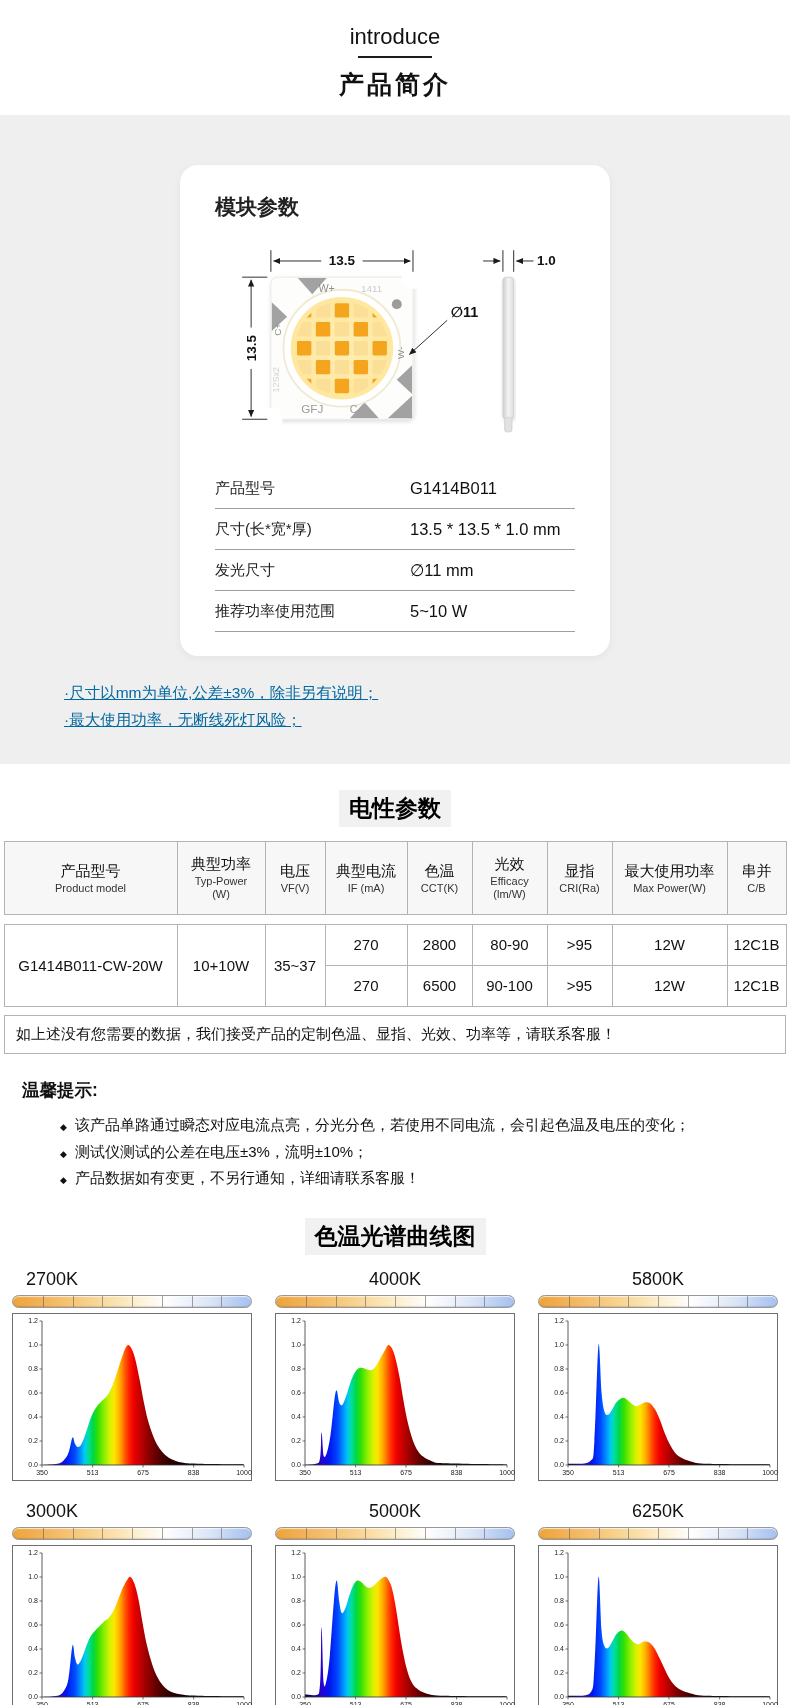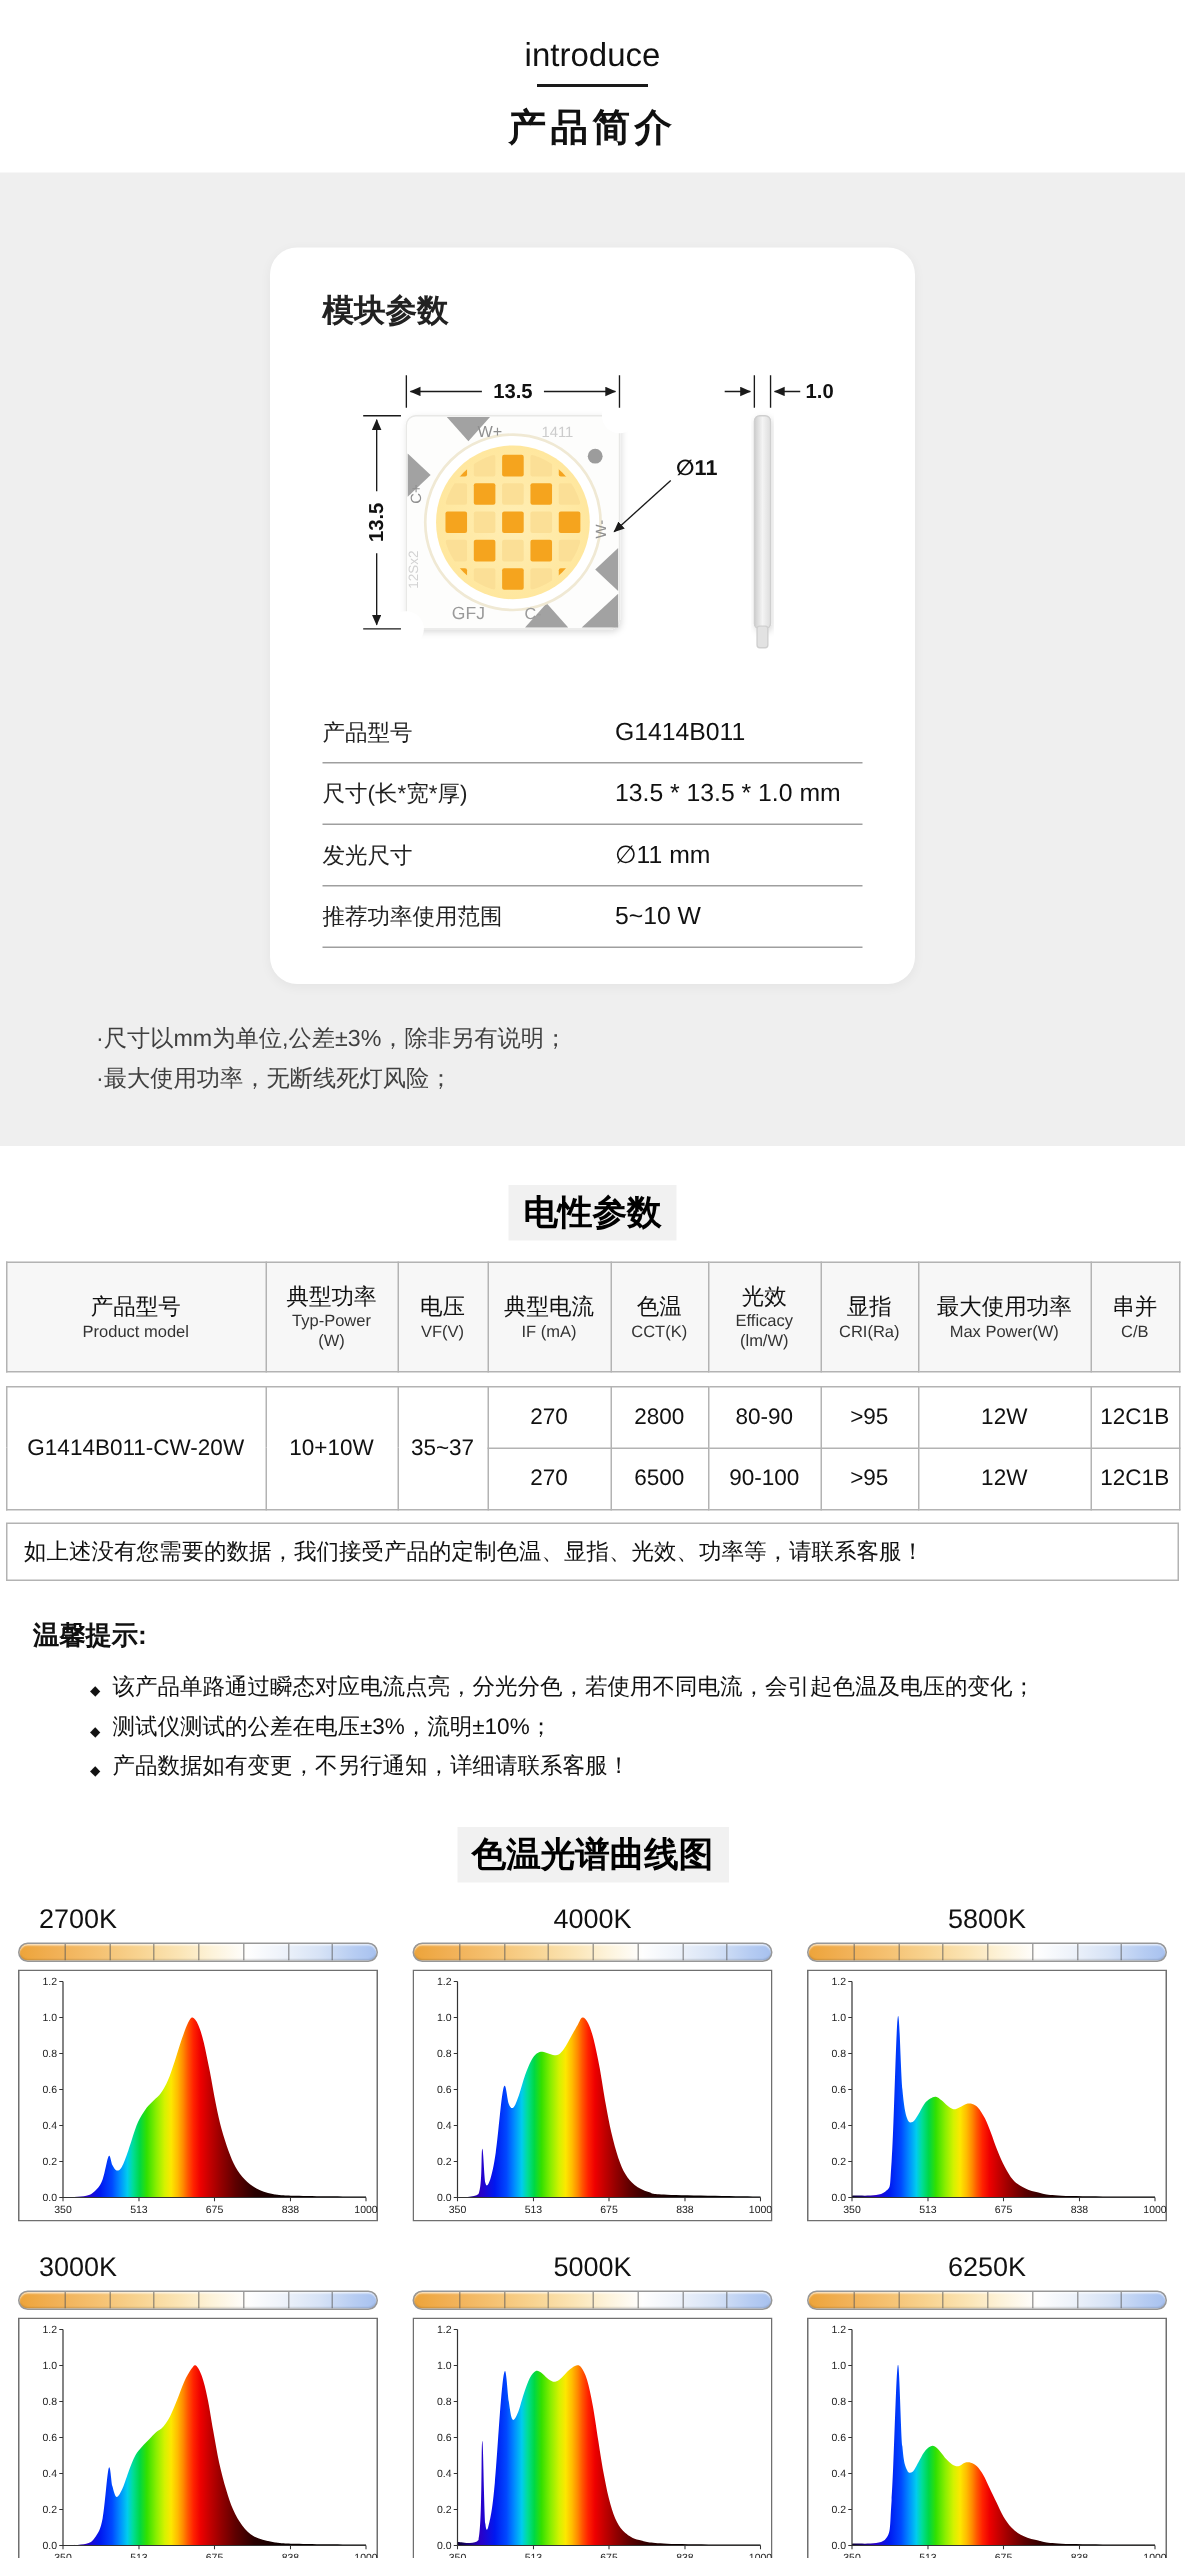--- a/index.html
+++ b/index.html
@@ -13,21 +13,21 @@
   .gray-section{background:#efefef;margin-top:14px;padding:50px 0 30px;}
   .module-card{width:430px;margin:0 auto;background:#fff;border-radius:18px;
     padding:28px 35px 24px;box-sizing:border-box;box-shadow:0 2px 8px rgba(0,0,0,.05);}
   .card-title{font-size:21px;font-weight:700;color:#222;}
   .diagram-wrap{margin-top:4px;}
   .diagram-wrap svg{display:block;width:360px;height:241px;}
   .spec-table{margin-top:2px;}
   .spec-row{display:flex;align-items:center;min-height:40px;border-bottom:1px solid #9f9f9f;}
   .spec-label{width:195px;font-size:15px;color:#222;}
   .spec-value{font-size:16.5px;color:#111;}
-  .notes{margin:24px 4px 0 64px;font-size:15.5px;line-height:1.74;color:#404040;}
+  .notes{margin:24px 4px 0 64px;font-size:15.5px;line-height:1.74;color:#0369a1;text-decoration:underline;}
   
   .section-title{display:table;margin:26px auto 0;background:#f1f1f1;padding:3px 10px;
     font-size:23px;font-weight:700;color:#000;}
   
   table.elec{width:782px;margin:14px auto 0;border-collapse:collapse;table-layout:fixed;}
   table.elec th,table.elec td{border:1px solid #b3b3b3;text-align:center;vertical-align:middle;
     padding:2px 1px;font-weight:400;}
   table.elec thead th{background:#f7f7f7;height:68px;}
   table.elec .zh{font-size:15px;color:#111;}
   table.elec .en{font-size:11px;color:#333;margin-top:1px;}

